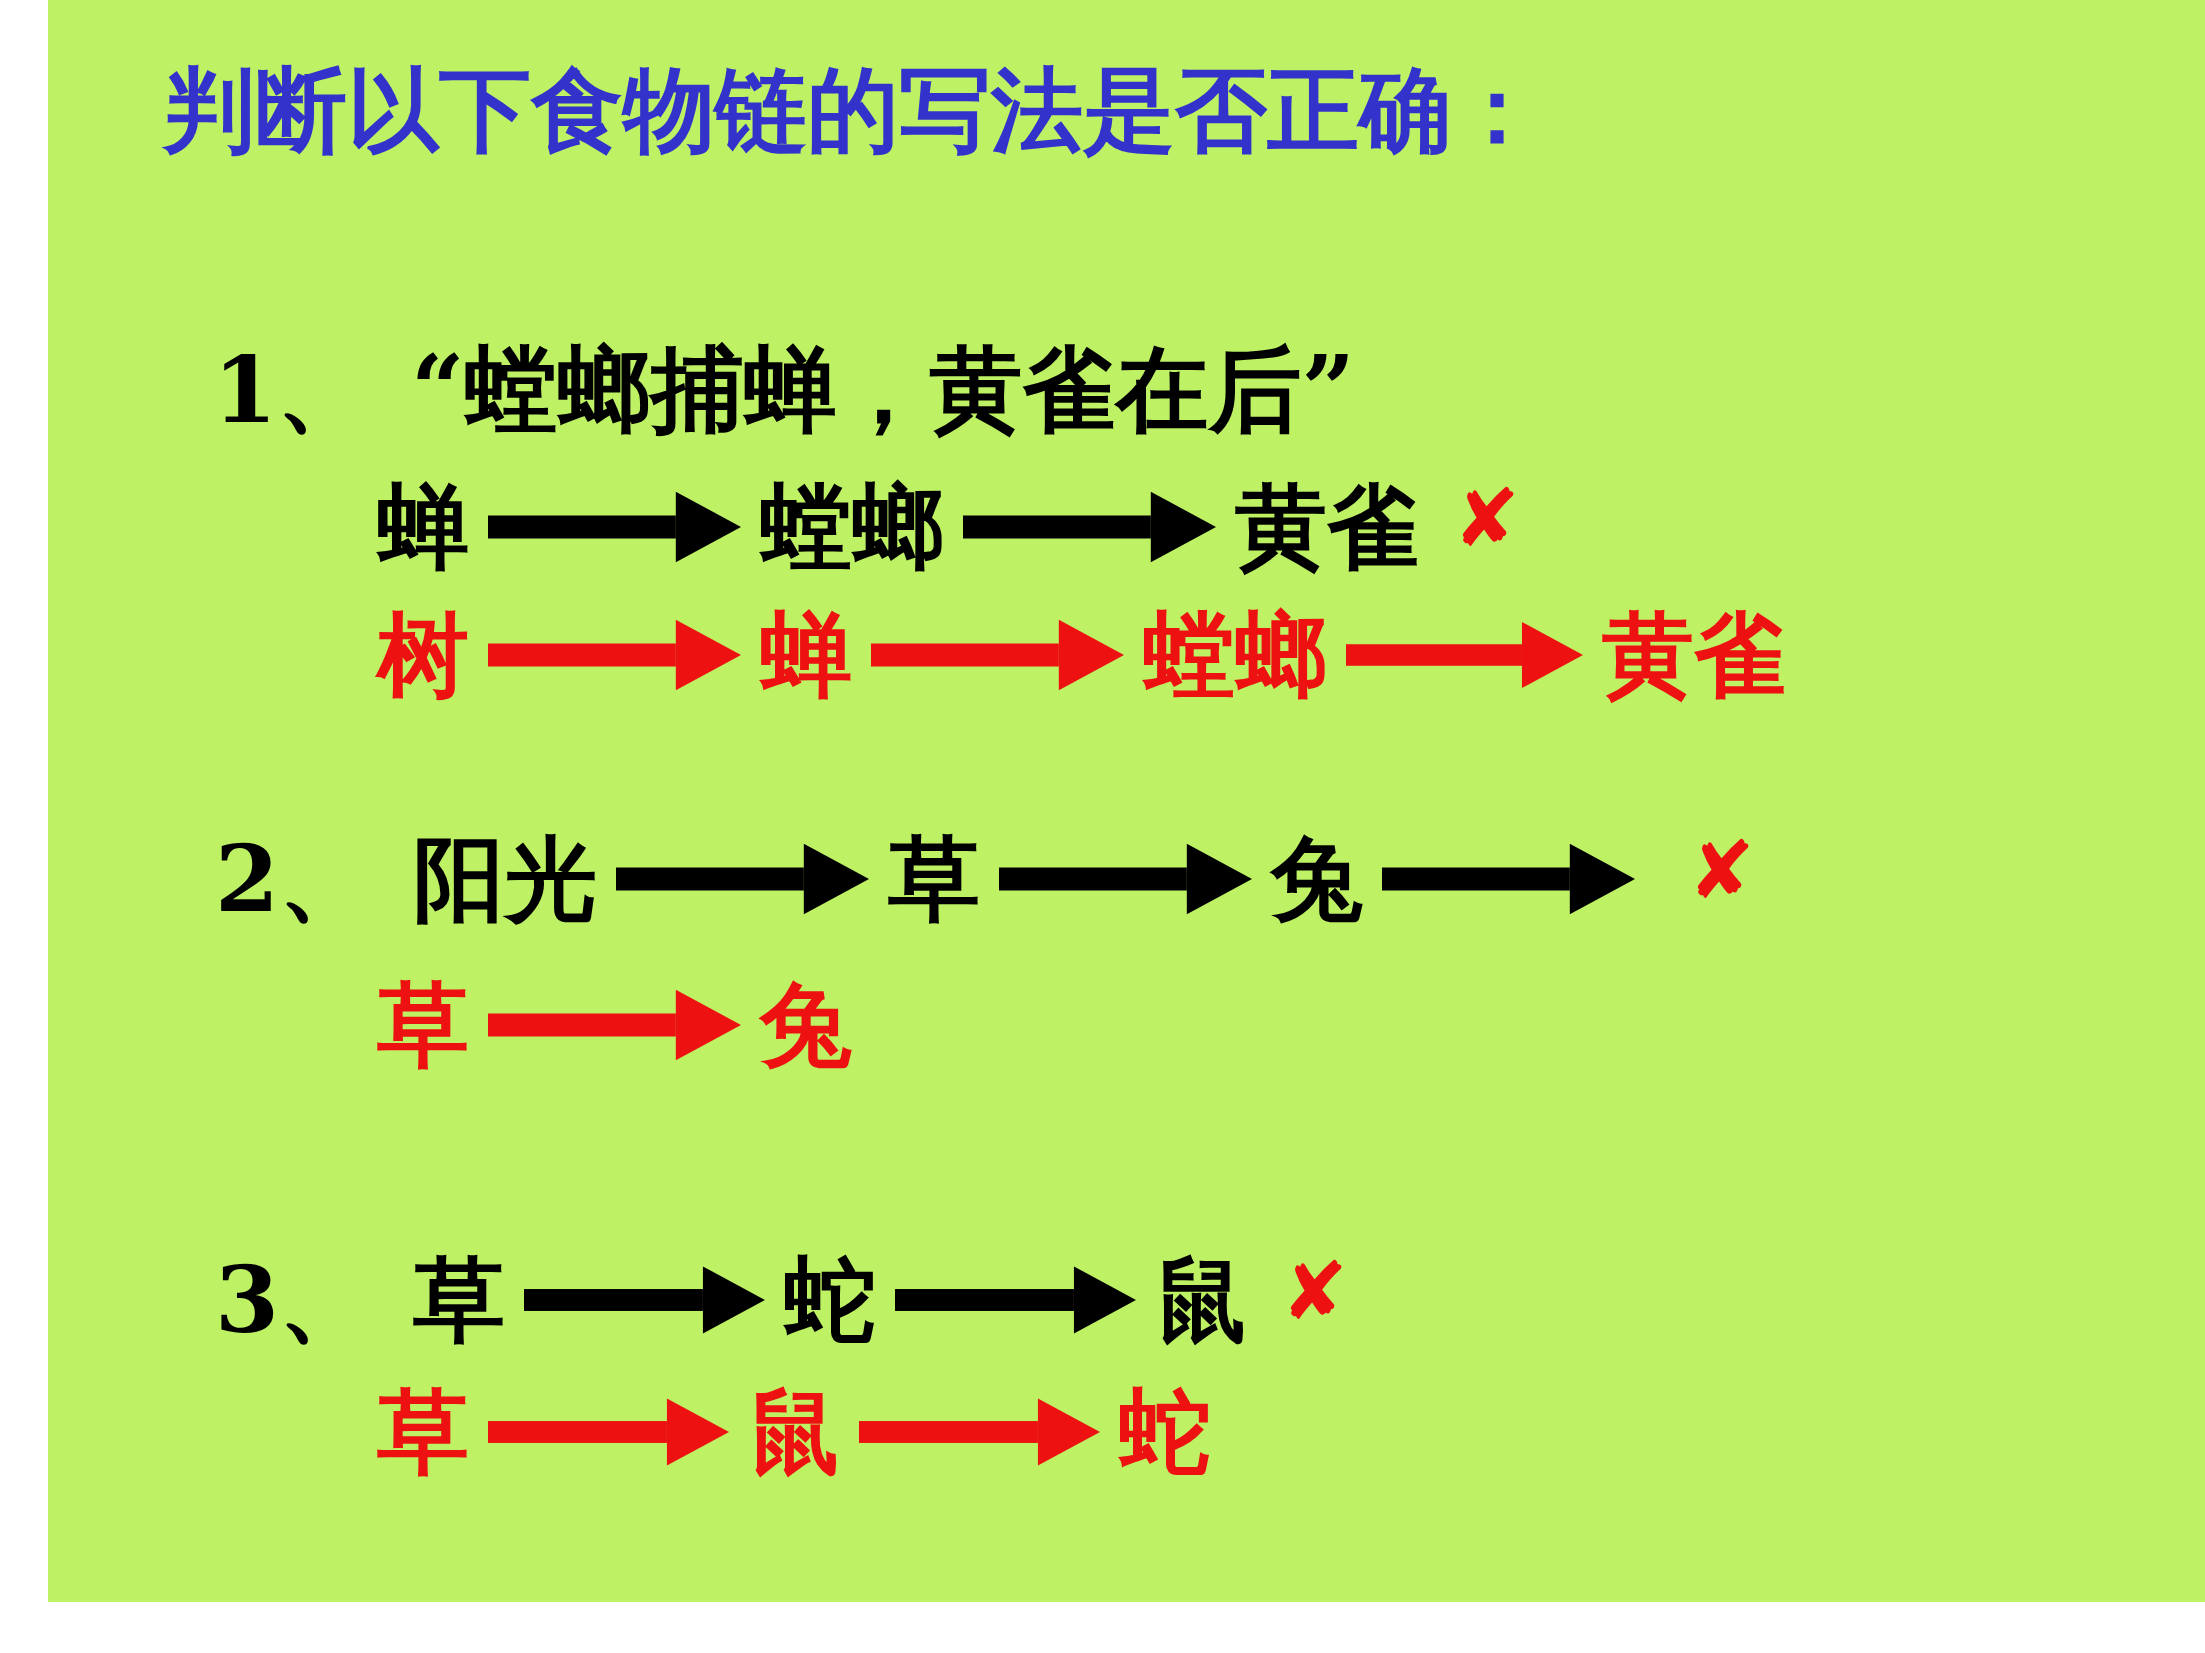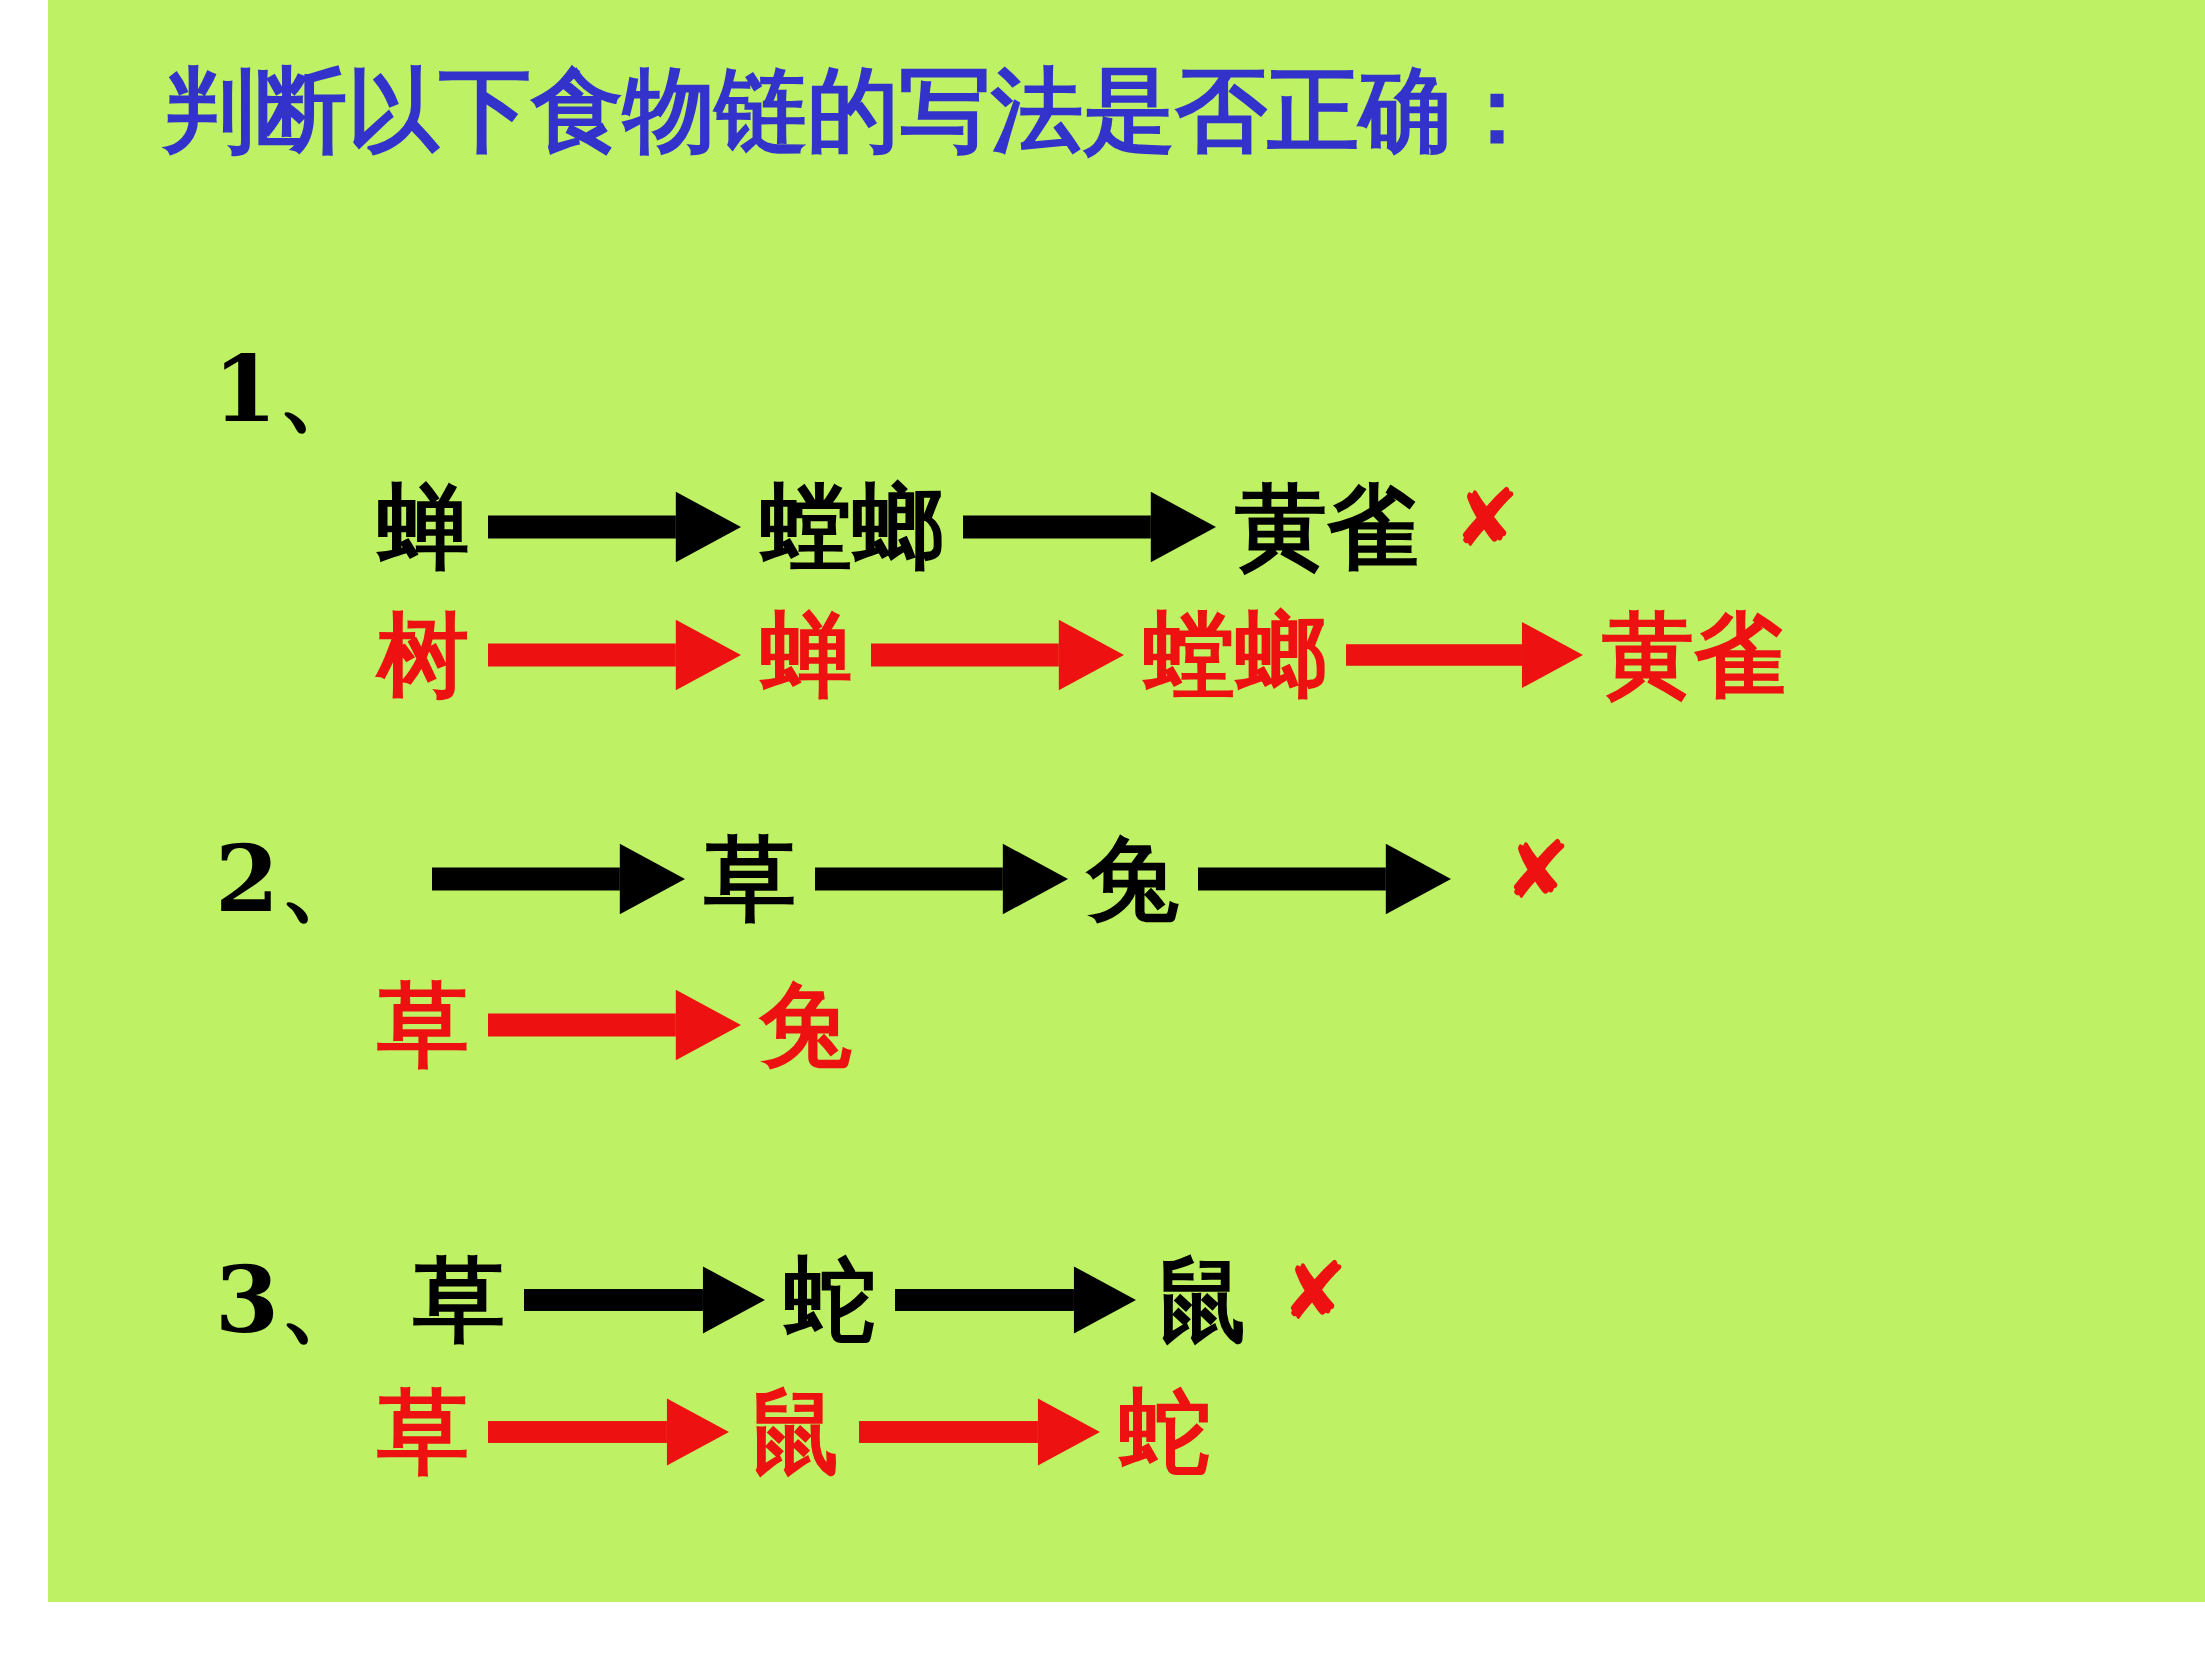--- a/index.html
+++ b/index.html
@@ -68,20 +68,21 @@
 </style>
 </head>
 <body>
 
 <div id="page">
 
   <div id="slide-title">判断以下食物链的写法是否正确：</div>
 
   <div class="row" style="left:165px; top:343px;">
     <span class="num">1、</span>
+    <span class="heading">“螳螂捕蝉，黄雀在后”</span>
   </div>
 
   <div class="row black" style="left:329px; top:481px;">
     <span class="node">蝉</span>
     <svg class="arrow" viewBox="0 0 330 120">
         <rect x="0" y="45" width="245" height="30"></rect>
         <polygon points="245,14 330,60 245,106"></polygon>
       </svg>
     <span class="node">螳螂</span>
     <svg class="arrow" viewBox="0 0 330 120">
@@ -106,20 +107,21 @@
     <span class="node">螳螂</span>
     <svg class="arrow" viewBox="0 0 330 120" style="width:237px">
         <rect x="0" y="45" width="245" height="30"></rect>
         <polygon points="245,14 330,60 245,106"></polygon>
       </svg>
     <span class="node">黄雀</span>
   </div>
 
   <div class="row black" style="left:167px; top:833px;">
     <span class="num">2、</span>
+    <span class="node">阳光</span>
     <svg class="arrow" viewBox="0 0 330 120">
         <rect x="0" y="45" width="245" height="30"></rect>
         <polygon points="245,14 330,60 245,106"></polygon>
       </svg>
     <span class="node">草</span>
     <svg class="arrow" viewBox="0 0 330 120">
         <rect x="0" y="45" width="245" height="30"></rect>
         <polygon points="245,14 330,60 245,106"></polygon>
       </svg>
     <span class="node">兔</span>

